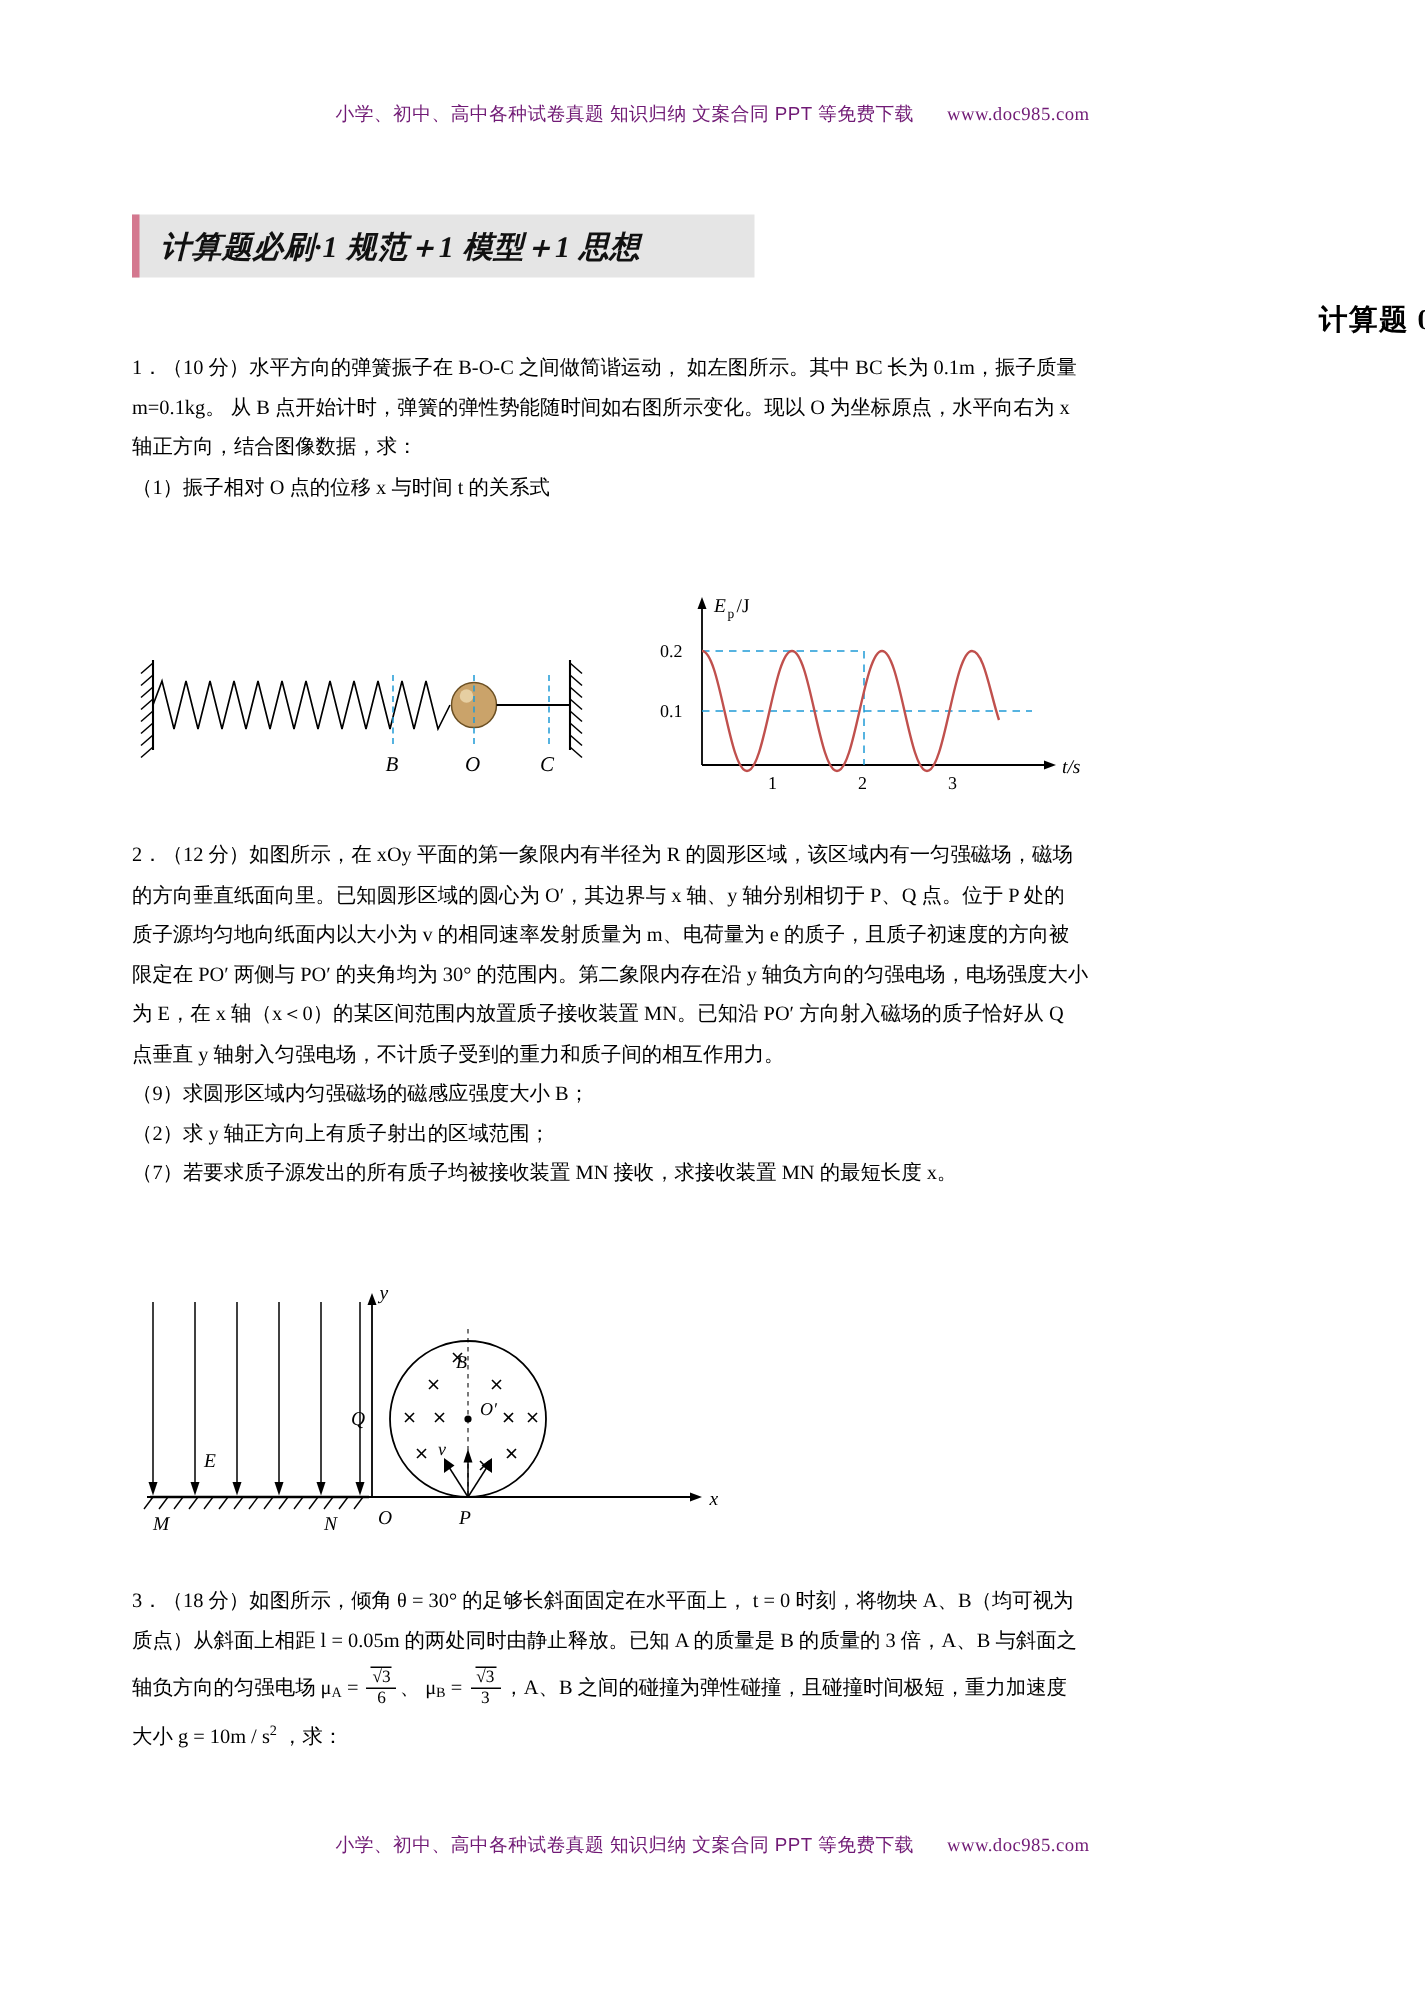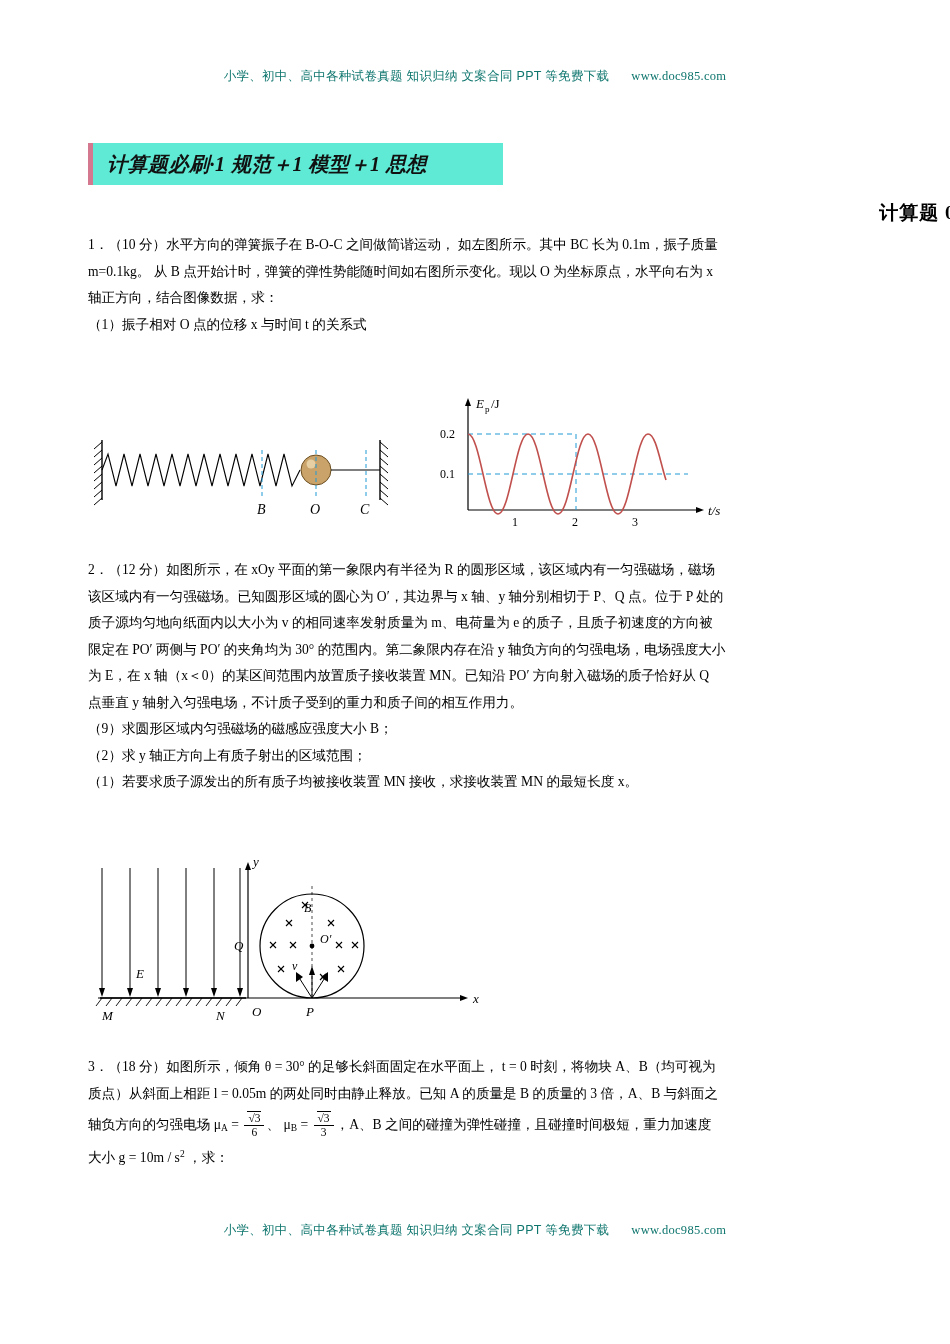--- a/index.html
+++ b/index.html
@@ -4,30 +4,30 @@
 <style>
   html,body{margin:0;padding:0;}
   body{
     width:950px;height:1344px;background:#ffffff;
     font-family:"Liberation Serif", serif;
     color:#000;position:relative;overflow:hidden;
   }
   .page{position:absolute;inset:0;}
   .hdr, .ftr{
     position:absolute;left:0;width:950px;text-align:center;
-    font-family:"Liberation Sans", sans-serif;font-size:12.5px;color:#0f766e;
+    font-family:"Liberation Sans", sans-serif;font-size:12.5px;color:#701a75;
     letter-spacing:.3px;
   }
   .hdr{top:68px;}
   .ftr{top:1222px;}
   .hdr .url, .ftr .url{margin-left:22px;font-family:"Liberation Serif",serif;}
 
   .banner{
     position:absolute;left:88px;top:143px;width:410px;height:42px;
-    background:#5eead4;border-left:5px solid #d4788f;
+    background:#e5e5e5;border-left:5px solid #d4788f;
     display:flex;align-items:center;
   }
   .banner span{
     font-family:"Liberation Serif",serif;font-weight:bold;font-style:italic;
     font-size:20px;color:#111;margin-left:14px;letter-spacing:.5px;
   }
   .doc-title{
     position:absolute;left:16px;top:200px;width:950px;text-align:right;
     font-size:19px;font-weight:bold;letter-spacing:1px;
   }
@@ -143,28 +143,28 @@
                  C 482,122 488,42 500,42
                  C 512,42 518,122 530,122
                  C 542,122 548,42 560,42
                  C 568,42 572,70 578,88"></path>
       </g>
     </svg>
   </div>
 
   <div class="blk q2">
     <span class="ind">2．（12 分）如图所示，在 xOy 平面的第一象限内有半径为 R 的圆形区域，该区域内有一匀强磁场，磁场</span>
-    <span class="ind">该区域内有一匀强磁场。已知圆形区域的圆心为 O′，其边界与 x 轴、y 轴分别相切于 P、Q 点。位于 P 处的</span>
+    <span class="ind">的方向垂直纸面向里。已知圆形区域的圆心为 O′，其边界与 x 轴、y 轴分别相切于 P、Q 点。位于 P 处的</span>
     <span class="ind">质子源均匀地向纸面内以大小为 v 的相同速率发射质量为 m、电荷量为 e 的质子，且质子初速度的方向被</span>
     <span class="ind">限定在 PO′ 两侧与 PO′ 的夹角均为 30° 的范围内。第二象限内存在沿 y 轴负方向的匀强电场，电场强度大小</span>
     <span class="ind">为 E，在 x 轴（x＜0）的某区间范围内放置质子接收装置 MN。已知沿 PO′ 方向射入磁场的质子恰好从 Q</span>
     <span class="ind">点垂直 y 轴射入匀强电场，不计质子受到的重力和质子间的相互作用力。</span>
     <span class="ind">（9）求圆形区域内匀强磁场的磁感应强度大小 B；</span>
     <span class="ind">（2）求 y 轴正方向上有质子射出的区域范围；</span>
-    <span class="ind">（1）若要求质子源发出的所有质子均被接收装置 MN 接收，求接收装置 MN 的最短长度 x。</span>
+    <span class="ind">（7）若要求质子源发出的所有质子均被接收装置 MN 接收，求接收装置 MN 的最短长度 x。</span>
   </div>
 
   <div class="fig2">
     <svg width="420" height="175" viewBox="0 0 420 175">
 
       <line x1="10" y1="148" x2="375" y2="148" stroke="#000" stroke-width="1.2"></line>
       <polygon points="380,148 372,145 372,151" fill="#000"></polygon>
 
       <line x1="160" y1="18" x2="160" y2="148" stroke="#000" stroke-width="1.2"></line>
       <polygon points="160,12 157,20 163,20" fill="#000"></polygon>

